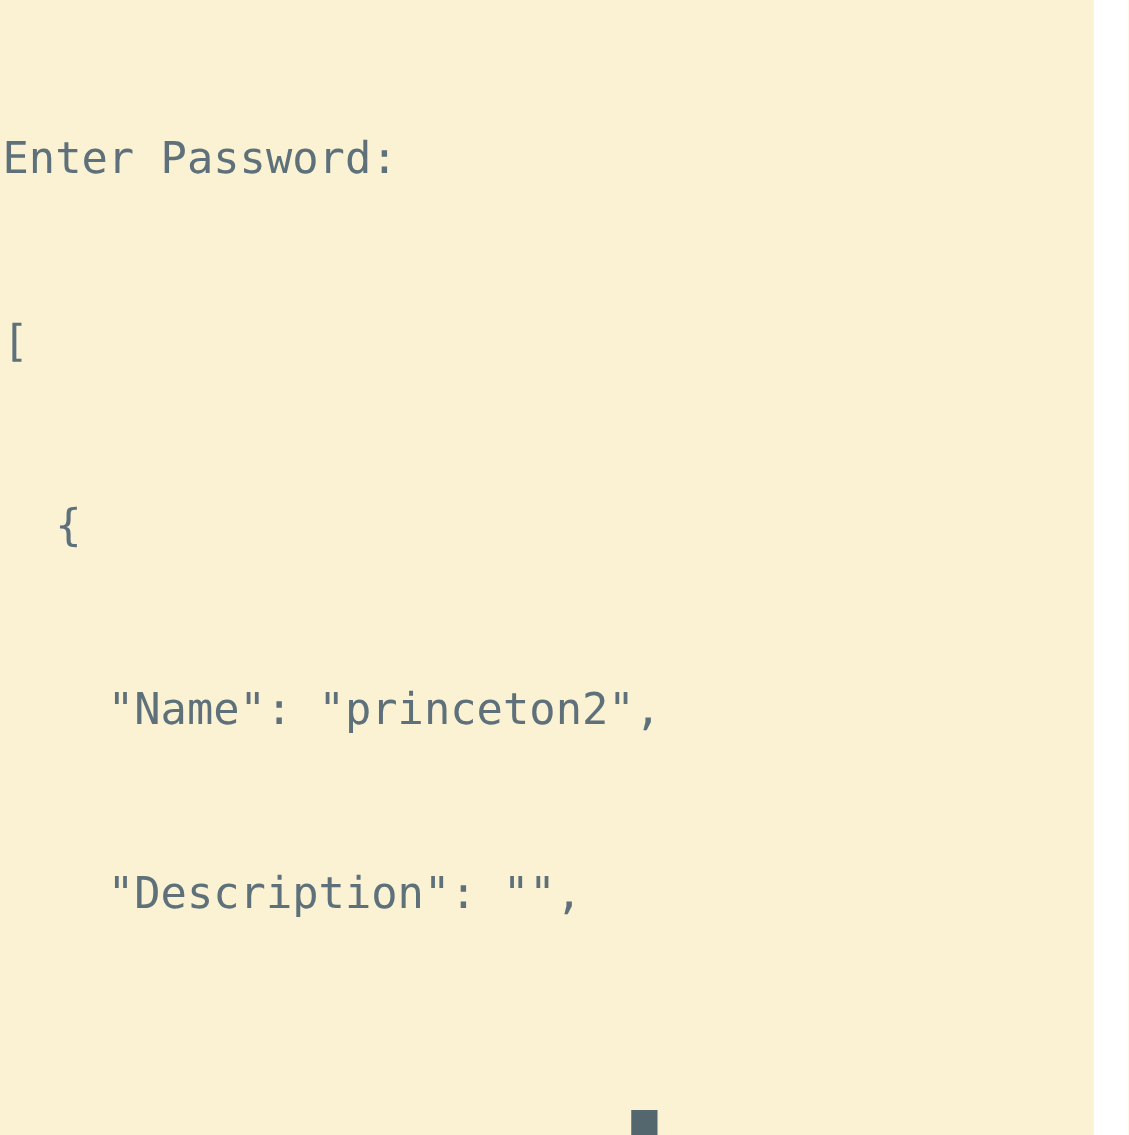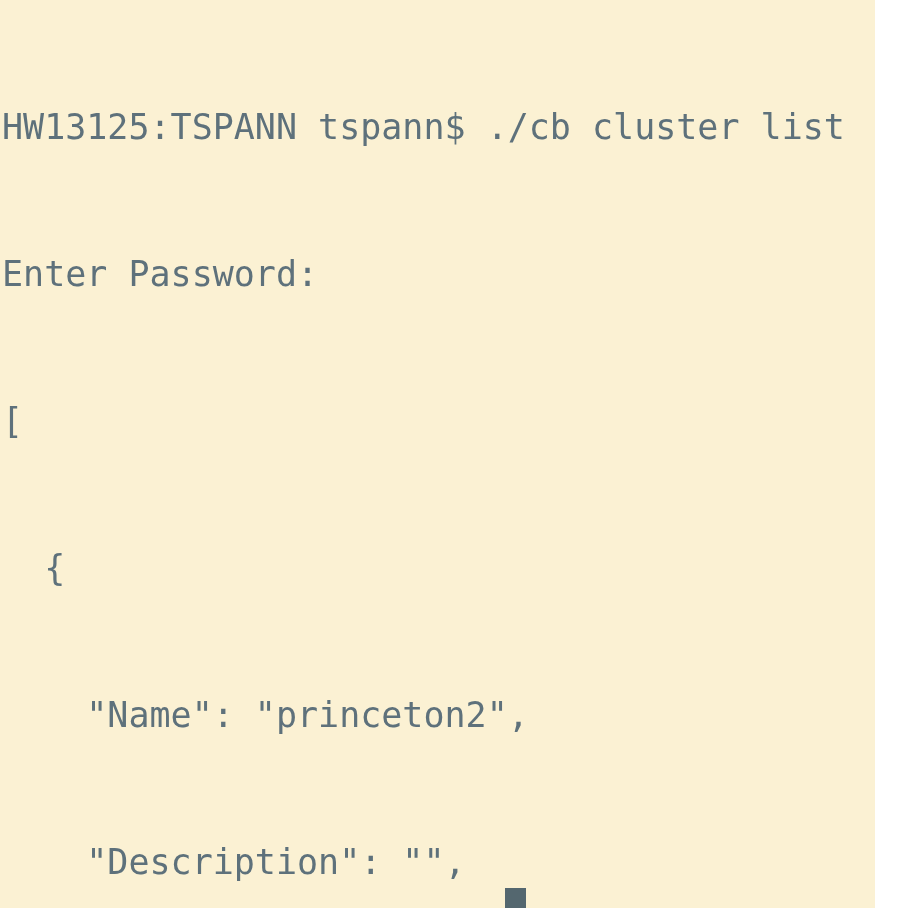--- a/index.html
+++ b/index.html
@@ -48,21 +48,20 @@
     width: 21px;
     height: 20px;
     background: var(--cursor-color, #54676F);
   }
 </style>
 </head>
 <body>
 
 <div class="terminal">
   <div class="content">
-    <div class="line">HW13125:TSPANN tspann$ ./cb cluster list</div>
     <div class="line">Enter Password:</div>
     <div class="line">[</div>
     <div class="line">  {</div>
     <div class="line">    "Name": "princeton2",</div>
     <div class="line">    "Description": "",</div>
     
     
     
     
     

